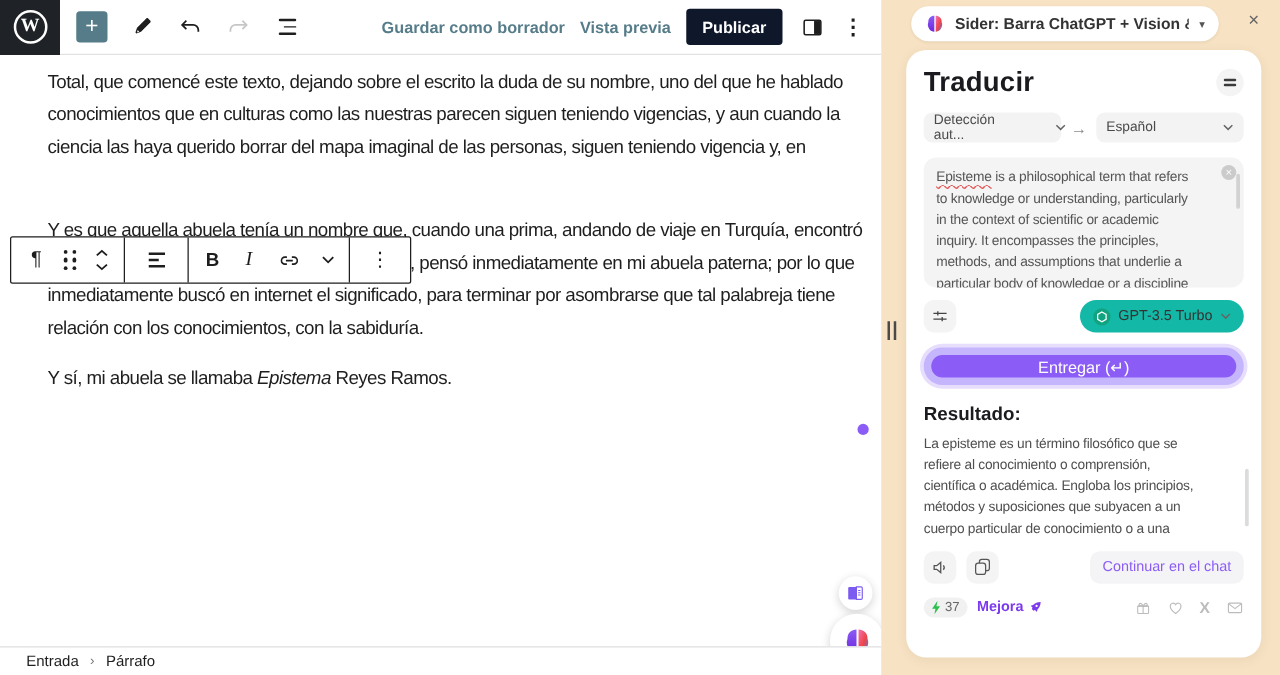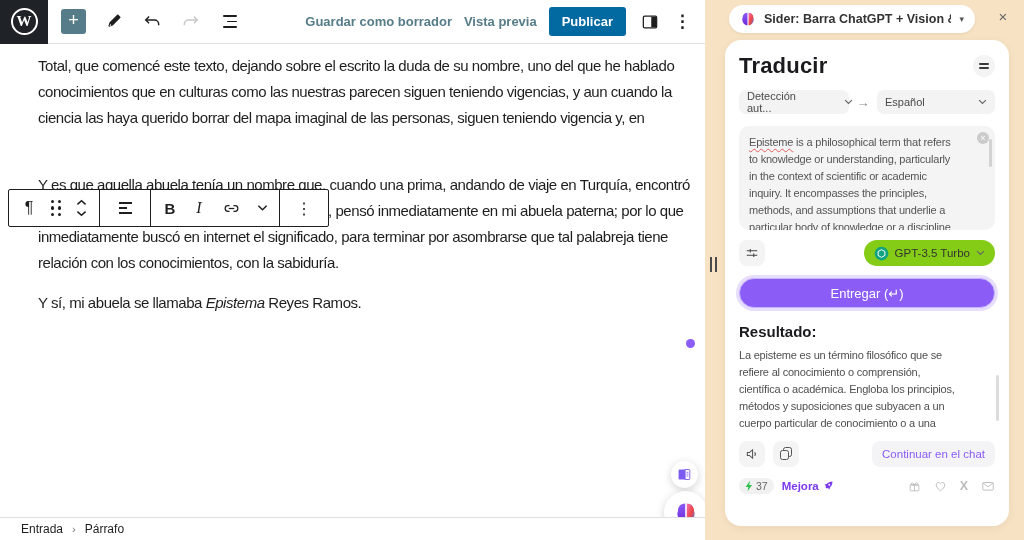--- a/index.html
+++ b/index.html
@@ -99,26 +99,26 @@
   #source-box { margin-top:12px; height:104px; background:#f4f4f4; border-radius:10px; padding:8px 10px;
                 position:relative; overflow:hidden; }
   #source-box .tline { font-size:11px; letter-spacing:-0.2px; line-height:17px; color:#555; white-space:nowrap; }
   .clear-btn { position:absolute; top:6px; right:6px; width:12px; height:12px; border-radius:50%; background:#cbcbcb;
                color:#fff; font-size:9px; line-height:12px; text-align:center; cursor:pointer; }
   .src-scroll { position:absolute; right:3px; top:13px; width:3px; height:28px; background:#d2d2d2; border-radius:2px; }
 
   .controls-row { margin-top:10px; display:flex; align-items:center; justify-content:space-between; height:26px; }
   .sq-btn { width:26px; height:26px; background:#f4f4f5; border-radius:8px; display:flex; align-items:center;
             justify-content:center; cursor:pointer; }
-  .model-pill { height:26px; background:#84cc16; border-radius:13px; display:flex; align-items:center; gap:6px;
+  .model-pill { height:26px; background:#14b8a6; border-radius:13px; display:flex; align-items:center; gap:6px;
                 padding:0 10px; font-size:11.5px; color:#333; cursor:pointer; }
 
   #submit-btn { margin-top:12px; height:30px; border-radius:15px; color:#fff; font-size:13px;
                 display:flex; align-items:center; justify-content:center; cursor:pointer;
-                box-shadow:0 0 0 3px #e7ddfc; border:1px solid #c4b5fd; }
+                box-shadow:0 0 0 3px #e7ddfc; border:6px solid #c4b5fd; }
 
   .result-label { margin-top:15px; font-size:15px; font-weight:800; color:#1b1b1f; }
   #result-text { margin-top:7px; position:relative; }
   #result-text .tline { font-size:11px; letter-spacing:-0.2px; line-height:17px; color:#4f4f4f; white-space:nowrap; }
   .res-scroll { position:absolute; right:-4px; top:28px; width:3px; height:46px; background:#dcdcdc; border-radius:2px; }
 
   .actions-row { margin-top:9px; display:flex; align-items:center; height:26px; gap:8px; }
   .continue-btn { margin-left:auto; height:26px; border-radius:8px; background:#f4f4f6; font-size:11.5px;
                   display:flex; align-items:center; padding:0 10px; cursor:pointer; }
   .copy-glyph { position:relative; width:13px; height:14px; }
@@ -166,21 +166,21 @@
         <div class="lv-bars">
           <i style="width:14px"></i>
             <i style="width:10px;margin-left:4px"></i>
             <i style="width:14px"></i>
         </div>
       </div>
     </div>
     <div class="tb-right">
       <span class="tb-link" style="color:#567c89;">Guardar como borrador</span>
       <span class="tb-link" style="color:#567c89;">Vista previa</span>
-      <span class="publish-btn" style="background:#0369a1;">Publicar</span>
+      <span class="publish-btn" style="background:#0f172a;">Publicar</span>
       <div class="tb-icon">
         <svg width="20" height="20" viewBox="0 0 24 24">
             <rect x="4" y="5" width="16" height="14" rx="1.5" fill="none" stroke="#1e1e1e" stroke-width="1.5"></rect>
             <rect x="13.5" y="5.8" width="5.7" height="12.4" fill="#1e1e1e"></rect>
           </svg>
       </div>
       <span class="kebab">⋮</span>
     </div>
   </div>
 

